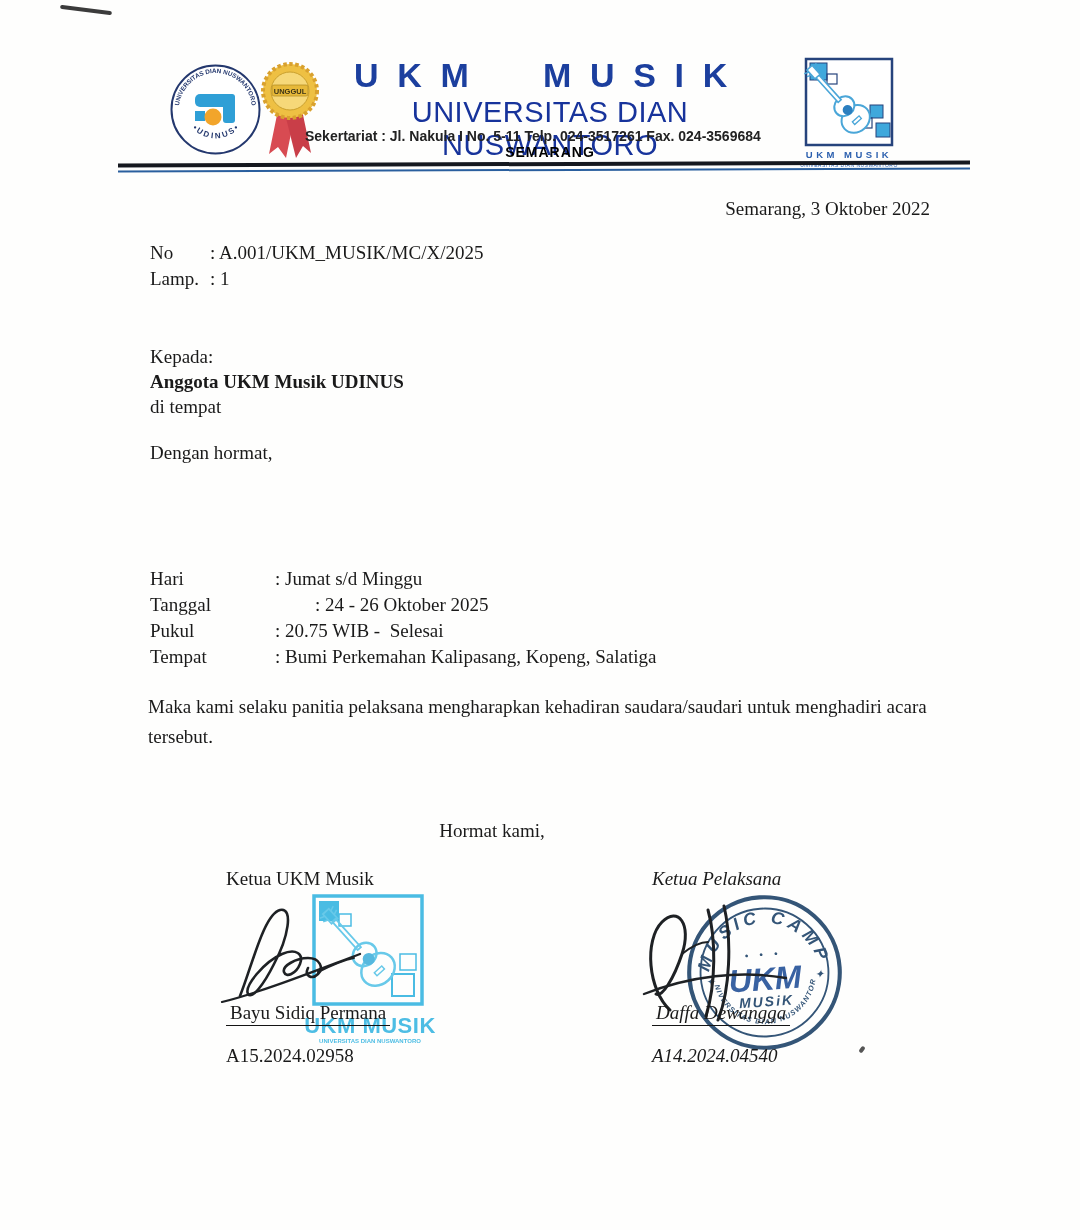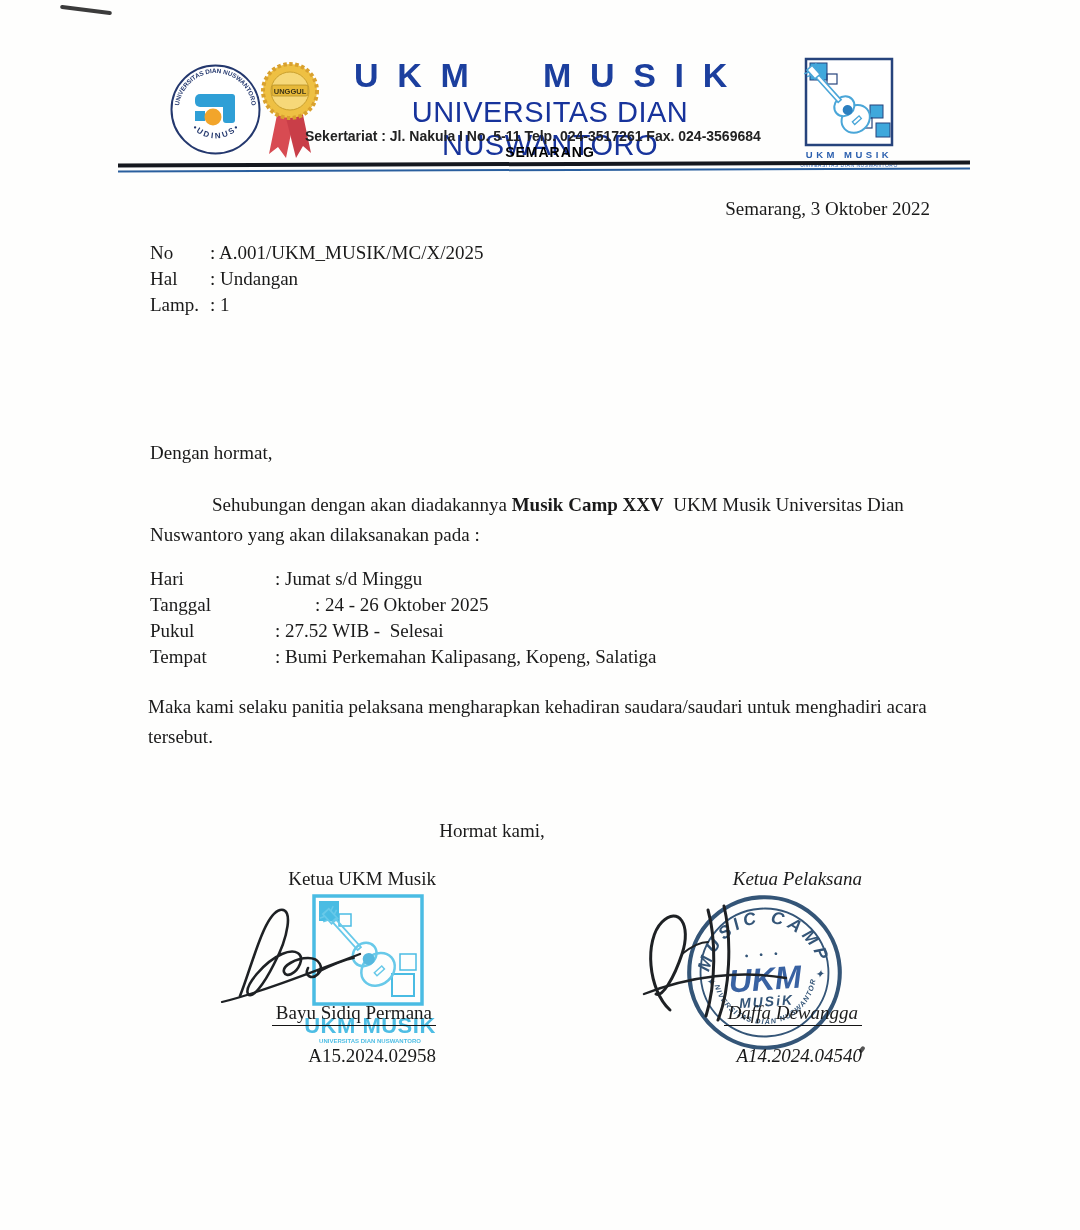--- a/index.html
+++ b/index.html
@@ -41,21 +41,21 @@
   .para1 b{font-weight:bold;}
   .details{left:150px;top:566px;font-size:19px;line-height:26px;}
   .detail-row{display:flex;}
   .detail-label{width:125px;}
   .detail-val.indent{padding-left:40px;}
   .para2{left:148px;top:692px;width:794px;font-size:19px;line-height:30px;}
   .para3{left:150px;top:746px;width:790px;font-size:19px;line-height:30px;text-indent:62px;}
   .hormat{left:0;top:820px;width:984px;text-align:center;font-size:19px;}
 
   
-  .sig-block{top:868px;width:210px;text-align:right;font-size:19px;}
+  .sig-block{top:868px;width:210px;text-align:left;font-size:19px;}
   .sig-left{left:226px;}
   .sig-right{left:652px;font-style:italic;}
   .sig-canvas{position:relative;height:112px;}
   .sig-name{display:inline-block;border-bottom:1.6px solid #141414;padding:0 4px 1px 4px;position:relative;z-index:4;}
   .sig-nim{margin-top:19px;font-size:19px;position:relative;z-index:4;}
   .stamp{mix-blend-mode:multiply;opacity:.93;}
   .stamp-left{position:absolute;left:78px;top:2px;z-index:1;}
   .ink{position:absolute;z-index:3;}
   .ink-left{left:-14px;top:6px;}
   .stamp-right{position:absolute;left:30px;top:0px;z-index:1;}
@@ -141,46 +141,46 @@
   </div>
 
   <div class="abs date-line">Semarang, 3 Oktober 2022</div>
 
   <div class="abs meta">
     <div class="meta-row">
       <span class="meta-label">No</span>
       <span class="pre">: A.001/UKM_MUSIK/MC/X/2025</span>
     </div>
     <div class="meta-row">
-      <span class="meta-label">Hal</span>
-      <span class="pre">: Undangan</span>
-    </div>
-    <div class="meta-row">
       <span class="meta-label">Lamp.</span>
       <span class="pre">: 1</span>
     </div>
   </div>
 
+  <div class="abs recipient">
+    <div>Kepada:</div>
+    <div class="r-name">Anggota UKM Musik UDINUS</div>
+    <div>di tempat</div>
+  </div>
 
   <div class="abs salutation">Dengan hormat,</div>
 
-  <div class="abs para1"><span class="pre">Sehubungan dengan akan diadakannya </span><b class="pre">Musik Camp XXV</b><span class="pre">  UKM Musik Universitas Dian Nuswantoro yang akan dilaksanakan pada :</span></div>
 
   <div class="abs details">
     <div class="detail-row">
       <span class="detail-label">Hari</span>
       <span class="detail-val pre">: Jumat s/d Minggu</span>
     </div>
     <div class="detail-row">
       <span class="detail-label">Tanggal</span>
       <span class="detail-val pre indent">: 24 - 26 Oktober 2025</span>
     </div>
     <div class="detail-row">
       <span class="detail-label">Pukul</span>
-      <span class="detail-val pre">: 27.52 WIB -  Selesai</span>
+      <span class="detail-val pre">: 20.75 WIB -  Selesai</span>
     </div>
     <div class="detail-row">
       <span class="detail-label">Tempat</span>
       <span class="detail-val pre">: Bumi Perkemahan Kalipasang, Kopeng, Salatiga</span>
     </div>
   </div>
 
   <div class="abs para2 pre">Maka kami selaku panitia pelaksana mengharapkan kehadiran saudara/saudari untuk menghadiri acara tersebut.</div>
 
   <div class="abs hormat">Hormat kami,</div>

